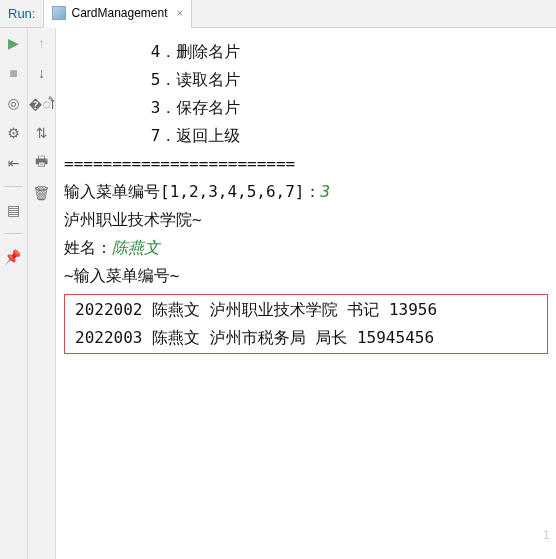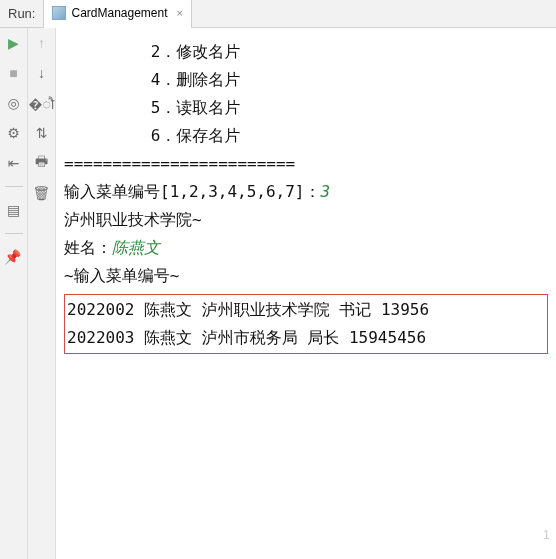--- a/index.html
+++ b/index.html
@@ -13,21 +13,21 @@
     }
     .header {
       height: 28px;
       background: #f2f2f2;
       border-bottom: 1px solid #d0d0d0;
       display: flex;
       align-items: center;
       padding: 0 8px;
     }
     .run-label {
-      color: #404040;
+      color: #0369a1;
       margin-right: 8px;
     }
     .tab {
       background: #fff;
       border: 1px solid #d0d0d0;
       border-bottom: 2px solid #4a88c7;
       padding: 19px 8px;
       display: flex;
       align-items: center;
       gap: 5px;
@@ -84,21 +84,21 @@
       font-size: 16px;
       line-height: 1.75;
       color: #111;
       overflow: hidden;
       position: relative;
     }
     .menu-line { white-space: pre; }
     .green { color: #2e8b3d; font-style: italic; }
     .redbox {
       border: 1px solid #d94a4a;
-      padding: 1px 2px;
+      padding: 1px 10px;
       margin-top: 4px;
     }
     .watermark {
       position: absolute;
       right: 6px;
       bottom: 12px;
       color: #d0d0d0;
       font-size: 13px;
       font-family: Arial, sans-serif;
     }
@@ -129,24 +129,24 @@
   </div>
   <div class="gutter2">
     <span class="icon" style="color:#bbb">↑</span>
     <span class="icon">↓</span>
     <span class="icon">�ौ</span>
     <span class="icon">⇅</span>
     <span class="icon">🖶</span>
     <span class="icon">🗑</span>
   </div>
   <div class="console">
-    <div class="menu-line">         2．修改名片</div>
     <div class="menu-line">         4．删除名片</div>
     <div class="menu-line">         5．读取名片</div>
-    <div class="menu-line">         6．保存名片</div>
+    <div class="menu-line">         3．保存名片</div>
+    <div class="menu-line">         7．返回上级</div>
     <div class="menu-line">========================</div>
     <div class="menu-line"><span>输入菜单编号[1,2,3,4,5,6,7]：</span><span class="green">3</span></div>
     <div class="menu-line">泸州职业技术学院~</div>
     <div class="menu-line"><span>姓名：</span><span class="green">陈燕文</span></div>
     <div class="menu-line">~输入菜单编号~</div>
     <div class="redbox">
       <div class="menu-line">2022002 陈燕文 泸州职业技术学院 书记 13956</div>
       <div class="menu-line">2022003 陈燕文 泸州市税务局 局长 15945456</div>
     </div>
     <div class="watermark">1</div>

